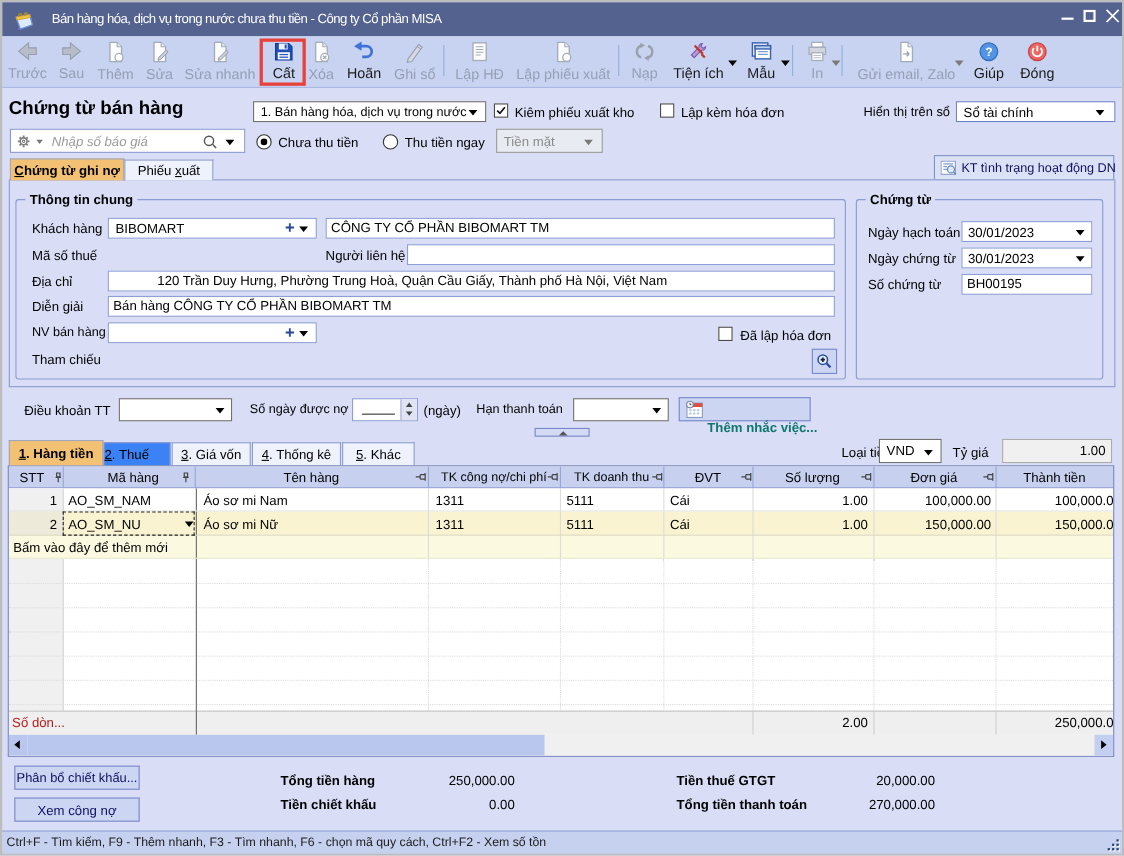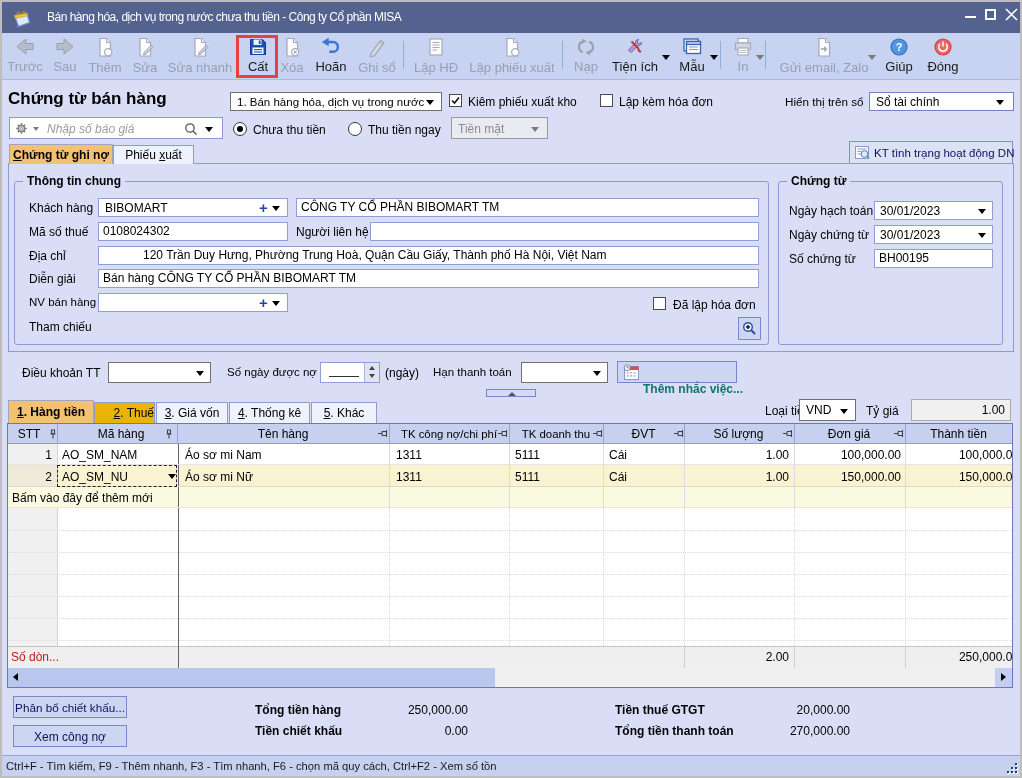--- a/index.html
+++ b/index.html
@@ -239,21 +239,20 @@
   <div class="grp" style="left:14px;top:181px;width:755px;height:164px;z-index:3;">
     <span>Thông tin chung</span>
     <div class="lbl" style="left:14px;top:19px;">Khách hàng</div>
     <div class="abs" style="left:83px;top:16px;width:190px;height:19px;background:#fff;border:1px solid #8e9ed6;">
       <span class="abs" style="left:6px;top:2px;">BIBOMART</span>
       <span class="abs" style="left:160px;top:0px;font-size:15px;font-weight:bold;color:#23479b;">+</span>
       <div class="abs dd" style="right:7px;top:7px;"></div>
     </div>
     <div class="tb" style="left:281px;top:16px;width:463px;height:19px;">CÔNG TY CỔ PHẦN BIBOMART TM</div>
     <div class="lbl" style="left:14px;top:43px;">Mã số thuế</div>
-    <div class="tb" style="left:83px;top:40px;width:190px;height:19px;">0108024302</div>
     <div class="lbl" style="left:281px;top:43px;">Người liên hệ</div>
     <div class="tb" style="left:355px;top:40px;width:389px;height:19px;"></div>
     <div class="lbl" style="left:14px;top:67px;">Địa chỉ</div>
     <div class="tb" style="left:83px;top:64px;width:661px;height:19px;padding-left:44px;">120 Trần Duy Hưng, Phường Trung Hoà, Quận Cầu Giấy, Thành phố Hà Nội, Việt Nam</div>
     <div class="lbl" style="left:14px;top:90px;">Diễn giải</div>
     <div class="tb" style="left:83px;top:87px;width:661px;height:19px;">Bán hàng CÔNG TY CỔ PHẦN BIBOMART TM</div>
     <div class="lbl" style="left:14px;top:114px;font-size:11.5px;">NV bán hàng</div>
     <div class="abs" style="left:83px;top:111px;width:190px;height:19px;background:#fff;border:1px solid #8e9ed6;">
       <span class="abs" style="left:160px;top:0px;font-size:15px;font-weight:bold;color:#23479b;">+</span>
       <div class="abs dd" style="right:7px;top:7px;"></div>
@@ -319,21 +318,21 @@
         <path d="M4.2 2.2 V3.8 H5.5" fill="none" stroke="#555" stroke-width="0.9"></path>
       </svg>
     <span class="abs" style="left:25px;top:20px;color:#0f766e;white-space:nowrap;font-weight:bold;">Thêm nhắc việc...</span>
   </div>
 
   <div class="abs" style="left:486px;top:389px;width:50px;height:8px;background:#d4daf4;border:1px solid #7787c9;">
     <div class="abs" style="left:21px;top:1.5px;width:0;height:0;border-left:4px solid transparent;border-right:4px solid transparent;border-bottom:4px solid #555;"></div>
   </div>
 
   <div class="abs" style="left:8px;top:400px;width:86px;height:23px;background:#f2c173;border:1px solid #a0a6c0;border-bottom:none;z-index:3;text-align:center;font-weight:bold;padding-top:4px;"><span style="text-decoration:underline;">1</span>. Hàng tiền</div>
-  <div class="abs" style="left:94px;top:402px;width:61px;height:22px;background:#eab308;border:1px solid #8d9bce;border-bottom:none;text-align:right;padding-top:3px;"><span style="text-decoration:underline;">2</span>. Thuế</div>
+  <div class="abs" style="left:94px;top:402px;width:61px;height:22px;background:#3b82f6;border:1px solid #8d9bce;border-bottom:none;text-align:left;padding-top:3px;"><span style="text-decoration:underline;">2</span>. Thuế</div>
   <div class="abs" style="left:156px;top:402px;width:72px;height:21px;background:#eef2fc;border:1px solid #8d9bce;border-bottom:none;text-align:center;padding-top:3px;"><span style="text-decoration:underline;">3</span>. Giá vốn</div>
   <div class="abs" style="left:229px;top:402px;width:81px;height:21px;background:#eef2fc;border:1px solid #8d9bce;border-bottom:none;text-align:center;padding-top:3px;"><span style="text-decoration:underline;">4</span>. Thống kê</div>
   <div class="abs" style="left:311px;top:402px;width:66px;height:21px;background:#eef2fc;border:1px solid #8d9bce;border-bottom:none;text-align:center;padding-top:3px;"><span style="text-decoration:underline;">5</span>. Khác</div>
   <div class="lbl" style="left:745px;top:404px;margin-left:20px;">Loại tiền</div>
   <div class="abs" style="left:799px;top:399px;width:57px;height:22px;background:#fff;border:1px solid #707070;">
     <span class="abs" style="left:6px;top:3px;">VND</span>
     <div class="abs dd" style="right:7px;top:9px;"></div>
   </div>
   <div class="lbl" style="left:866px;top:404px;">Tỷ giá</div>
   <div class="abs" style="left:911px;top:399px;width:100px;height:22px;background:#f0f0f0;border:1px solid #ababab;text-align:right;padding:3px 5px 0 0;">1.00</div>

